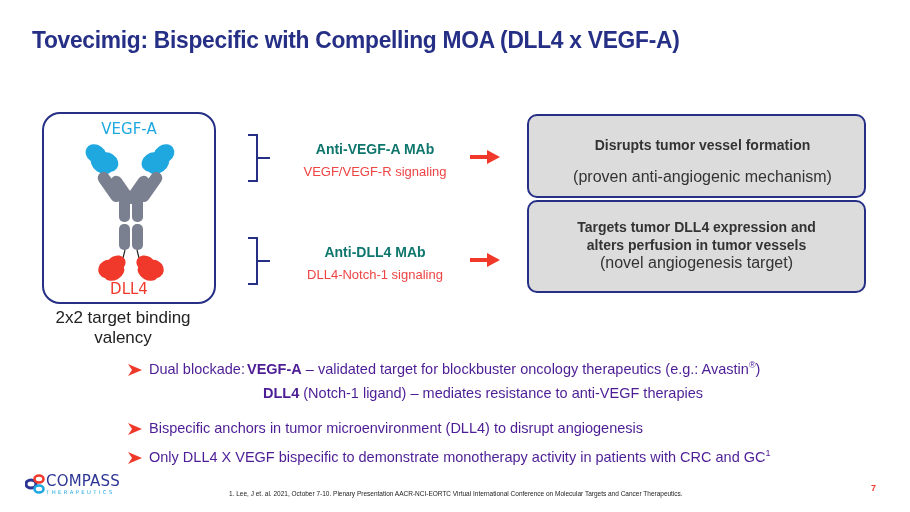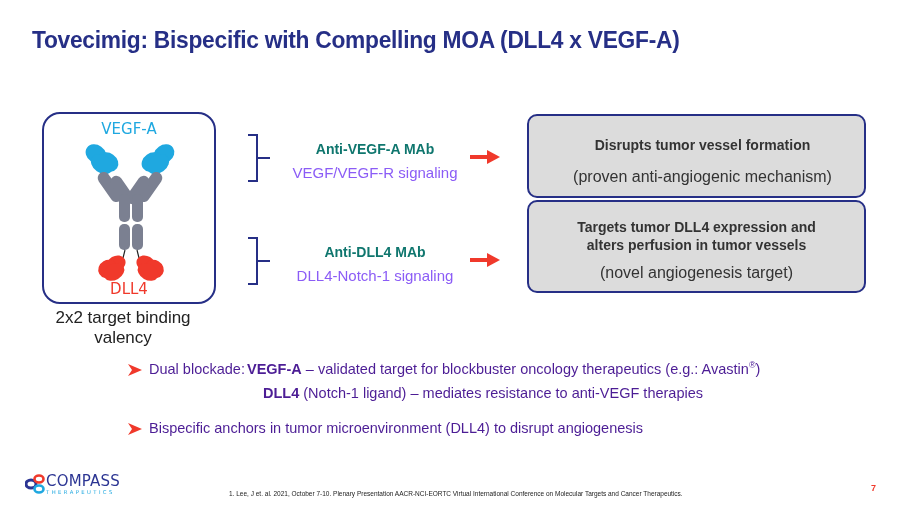--- a/index.html
+++ b/index.html
@@ -37,21 +37,21 @@
     border-left: none; box-sizing: border-box;
   }
   .bracket .tick {
     position: absolute; left: 8px; top: 50%; width: 14px; height: 2px;
     background: #262f86; margin-top: -1px;
   }
   .mab {
     position: absolute; left: 290px; width: 170px; text-align: center;
   }
   .mab .name { font-size: 14px; font-weight: bold; color: #0f766e; }
-  .mab .sig { font-size: 15px; color: #8b5cf6; margin-top: 7px; }
+  .mab .sig { font-size: 13px; color: #ef4444; margin-top: 7px; }
   .arrow { position: absolute; left: 470px; }
   .out-box {
     position: absolute; left: 527px; width: 339px;
     background: #dcdcdc; border: 2px solid #262f86; border-radius: 10px;
     box-sizing: border-box; text-align: center;
   }
   .out-box .head { font-size: 14px; font-weight: bold; color: #333; line-height: 18px; }
   .out-box .sub { font-size: 16px; color: #333; }
   .bullets { position: absolute; left: 128px; top: 361px; width: 700px; }
   .bullet { position: relative; font-size: 14.5px; color: #4c1d95; height: 20px; white-space: nowrap; }
@@ -149,39 +149,45 @@
   <div class="name">Anti-DLL4 MAb</div>
   <div class="sig">DLL4-Notch-1 signaling</div>
 </div>
 <svg class="arrow" style="top:253px;" width="30" height="14" viewBox="0 0 30 14">
   <rect x="0" y="5" width="18" height="4" fill="#f0392b"></rect>
   <polygon points="17,0 30,7 17,14" fill="#f0392b"></polygon>
 </svg>
 <div class="out-box" style="top:200px;height:93px;padding-top:16px;">
   <div class="head">Targets tumor DLL4 expression and</div>
   <div class="head">alters perfusion in tumor vessels</div>
-  <div class="sub" style="margin-top:10px;">(novel angiogenesis target)</div>
+  <div class="sub" style="margin-top:0;">(novel angiogenesis target)</div>
 </div>
 
 <div class="bullets">
   <div class="bullet" style="height:24px;">
     <svg class="mark" viewBox="0 0 14 12">
         <polygon points="0,0 14,6 0,12 4,6" fill="#f0392b"></polygon>
       </svg>
     <span class="txt">Dual blockade:</span>
     <span class="txt" style="left:119px;"><b>VEGF-A</b><span> – validated target for blockbuster oncology therapeutics (e.g.: Avastin</span><sup>®</sup><span>)</span></span>
   </div>
   <div class="bullet" style="height:35px;">
     <span class="txt" style="left:135px;"><b>DLL4</b><span> (Notch-1 ligand) – mediates resistance to anti-VEGF therapies</span></span>
   </div>
   <div class="bullet" style="height:29px;">
     <svg class="mark" viewBox="0 0 14 12">
         <polygon points="0,0 14,6 0,12 4,6" fill="#f0392b"></polygon>
       </svg>
     <span class="txt">Bispecific anchors in tumor microenvironment (DLL4) to disrupt angiogenesis</span>
+  </div>
+  <div class="bullet">
+    <svg class="mark" viewBox="0 0 14 12">
+        <polygon points="0,0 14,6 0,12 4,6" fill="#f0392b"></polygon>
+      </svg>
+    <span class="txt"><span>Only DLL4 X VEGF bispecific to demonstrate monotherapy activity in patients with CRC and GC</span><sup>1</sup></span>
   </div>
 </div>
 
 <div class="logo">
   <svg width="22" height="20" viewBox="0 0 22 20" style="position:absolute;left:-1px;top:-2px;">
     <ellipse cx="6" cy="10" rx="5" ry="4" fill="none" stroke="#2c3593" stroke-width="3"></ellipse>
     <ellipse cx="14" cy="5" rx="4.5" ry="3.5" fill="none" stroke="#f0392b" stroke-width="2.6"></ellipse>
     <ellipse cx="14" cy="15" rx="4.5" ry="3.5" fill="none" stroke="#1fa8e0" stroke-width="2.6"></ellipse>
   </svg>
   <div class="logo-text">

